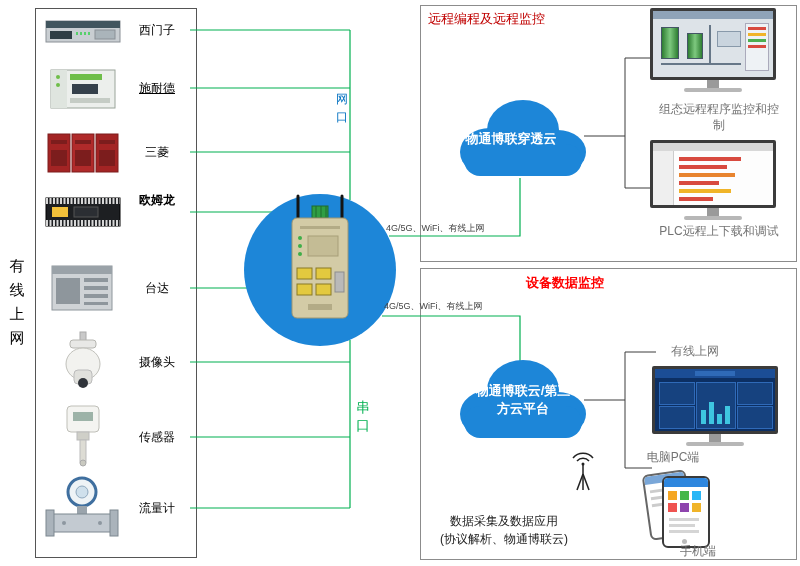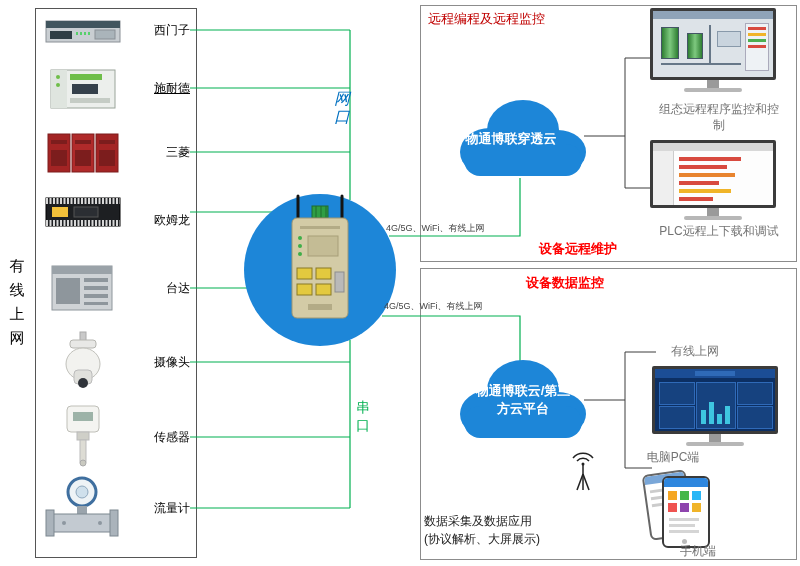--- a/index.html
+++ b/index.html
@@ -1,34 +1,34 @@
 <!DOCTYPE html>
 <html><head>
 <meta charset="utf-8">
 <style>
   html,body{margin:0;padding:0;background:#fff;}
   .canvas{position:relative;width:800px;height:566px;background:#fff;overflow:hidden;
           font-family:"Liberation Sans","DejaVu Sans",sans-serif;color:#000;}
   .abs{position:absolute;}
   .box{position:absolute;border:1px solid #8c8c8c;background:transparent;}
-  .dev-label{position:absolute;left:124px;width:66px;text-align:right;font-size:12px;color:#000;}
+  .dev-label{position:absolute;left:124px;width:66px;text-align:center;font-size:12px;color:#000;}
   .vlabel{position:absolute;word-break:break-all;text-align:center;}
   .caption{position:absolute;text-align:center;color:#737373;font-size:12px;line-height:1.3;}
   .redtext{position:absolute;text-align:center;color:#ff0000;font-weight:bold;font-size:13px;}
   .maroon{position:absolute;color:#c00000;font-size:13px;line-height:1.35;}
   .linklabel{position:absolute;font-size:9px;color:#444;white-space:nowrap;}
   .monitor{position:absolute;}
   .screen{position:relative;border:3px solid #3b3b3b;border-radius:2px;background:#fff;overflow:hidden;}
   .stand{width:12px;height:8px;background:#9a9a9a;margin:0 auto;}
   .mbase{width:58px;height:4px;background:#b7b7b7;margin:0 auto;border-radius:2px;}
   .cloud{position:absolute;}
   .cloud-text{position:absolute;color:#fff;font-weight:bold;font-size:13px;text-align:center;line-height:1.4;}
   .circle{position:absolute;left:244px;top:194px;width:152px;height:152px;border-radius:50%;background:#1d86d8;}
   .phone{position:absolute;background:#fff;border:2px solid #3a3a3a;border-radius:6px;overflow:hidden;}
-  .footer{position:absolute;font-size:12px;color:#222;line-height:18px;}
+  .footer{position:absolute;text-align:center;font-size:12px;color:#222;line-height:18px;}
 </style>
 </head>
 <body>
 
 <div class="canvas">
 
   <div class="vlabel" style="left:8px;top:254px;width:18px;font-size:15px;line-height:24px;">有线上网</div>
 
   <div class="box" style="left:35px;top:8px;width:160px;height:548px;border-color:#555;"></div>
 
@@ -114,21 +114,21 @@
     <rect x="8" y="40" width="60" height="18" fill="#c3cad1" stroke="#7d8790"></rect>
     <rect x="2" y="36" width="8" height="26" fill="#aab3bb" stroke="#7d8790"></rect>
     <rect x="66" y="36" width="8" height="26" fill="#aab3bb" stroke="#7d8790"></rect>
     <circle cx="20" cy="49" r="2" fill="#8d97a0"></circle>
       <circle cx="56" cy="49" r="2" fill="#8d97a0"></circle>
   </svg>
 
   <div class="dev-label" style="top:22px;">西门子</div>
   <div class="dev-label" style="top:80px;text-decoration:underline;">施耐德</div>
   <div class="dev-label" style="top:144px;">三菱</div>
-  <div class="dev-label" style="top:212px;">欧姆龙</div>
+  <div class="dev-label" style="top:192px;font-weight:bold;">欧姆龙</div>
   <div class="dev-label" style="top:280px;">台达</div>
   <div class="dev-label" style="top:354px;">摄像头</div>
   <div class="dev-label" style="top:429px;">传感器</div>
   <div class="dev-label" style="top:500px;">流量计</div>
 
   <div class="box" style="left:420px;top:5px;width:375px;height:255px;"></div>
   <div class="box" style="left:420px;top:268px;width:375px;height:290px;"></div>
 
   <svg class="abs" width="800" height="566" style="left:0;top:0;pointer-events:none;">
     <g stroke="#00b050" stroke-width="1.2" fill="none">
@@ -163,21 +163,21 @@
     <g fill="#e3c93f" stroke="#8a7a26">
         <rect x="9" y="76" width="15" height="11"></rect>
         <rect x="28" y="76" width="15" height="11"></rect>
         <rect x="9" y="92" width="15" height="11"></rect>
         <rect x="28" y="92" width="15" height="11"></rect>
       </g>
     <rect x="47" y="80" width="9" height="20" fill="#b9b9b9" stroke="#8d8d8d"></rect>
     <rect x="20" y="112" width="24" height="6" fill="#b3ab86"></rect>
   </svg>
 
-  <div class="vlabel" style="left:334px;top:90px;width:16px;font-size:16px;line-height:18px;color:#0070c0;font-style:italic;">网口</div>
+  <div class="vlabel" style="left:334px;top:90px;width:16px;font-size:12px;line-height:18px;color:#0070c0;">网口</div>
   <div class="vlabel" style="left:355px;top:398px;width:16px;font-size:14px;line-height:18px;color:#00b050;">串口</div>
 
   <div class="linklabel" style="left:386px;top:222px;">4G/5G、WiFi、有线上网</div>
   <div class="linklabel" style="left:384px;top:300px;">4G/5G、WiFi、有线上网</div>
 
   <div class="maroon" style="left:428px;top:10px;">远程编程及远程监控</div>
 
   <div class="cloud" style="left:448px;top:82px;">
     <svg width="150" height="112" viewBox="0 0 150 112">
       <g fill="#1d86d8">
@@ -221,21 +221,20 @@
       <div style="position:absolute;left:26px;top:30px;width:56px;height:4px;background:#e8842f;"></div>
       <div style="position:absolute;left:26px;top:38px;width:40px;height:4px;background:#d84a3f;"></div>
       <div style="position:absolute;left:26px;top:46px;width:52px;height:4px;background:#f0b429;"></div>
       <div style="position:absolute;left:26px;top:54px;width:34px;height:4px;background:#d84a3f;"></div>
     </div>
     <div class="stand"></div>
     <div class="mbase"></div>
   </div>
   <div class="caption" style="left:645px;top:224px;width:148px;">PLC远程上下载和调试</div>
 
-  <div class="redtext" style="left:508px;top:240px;width:140px;">设备远程维护</div>
 
   <div class="redtext" style="left:500px;top:274px;width:130px;">设备数据监控</div>
 
   <div class="cloud" style="left:448px;top:342px;">
     <svg width="150" height="115" viewBox="0 0 150 115">
       <g fill="#1d86d8">
         <ellipse cx="42" cy="72" rx="30" ry="24"></ellipse>
         <ellipse cx="75" cy="48" rx="36" ry="30"></ellipse>
         <ellipse cx="110" cy="72" rx="28" ry="22"></ellipse>
         <rect x="16" y="64" width="118" height="32" rx="16"></rect>
@@ -292,16 +291,16 @@
     <div style="position:absolute;left:28px;top:25px;width:9px;height:9px;background:#f0b429;"></div>
     <div style="position:absolute;left:5px;top:40px;width:30px;height:3px;background:#d5d5d5;"></div>
     <div style="position:absolute;left:5px;top:46px;width:26px;height:3px;background:#d5d5d5;"></div>
     <div style="position:absolute;left:5px;top:52px;width:30px;height:3px;background:#d5d5d5;"></div>
     <div style="position:absolute;left:18px;bottom:2px;width:5px;height:5px;border-radius:50%;background:#bbb;"></div>
   </div>
   <div class="caption" style="left:648px;top:544px;width:100px;">手机端</div>
 
   <div class="footer" style="left:424px;top:512px;width:160px;">
     <div>数据采集及数据应用</div>
-    <div>(协议解析、大屏展示)</div>
+    <div>(协议解析、物通博联云)</div>
   </div>
 
 </div>
 
 </body></html>

